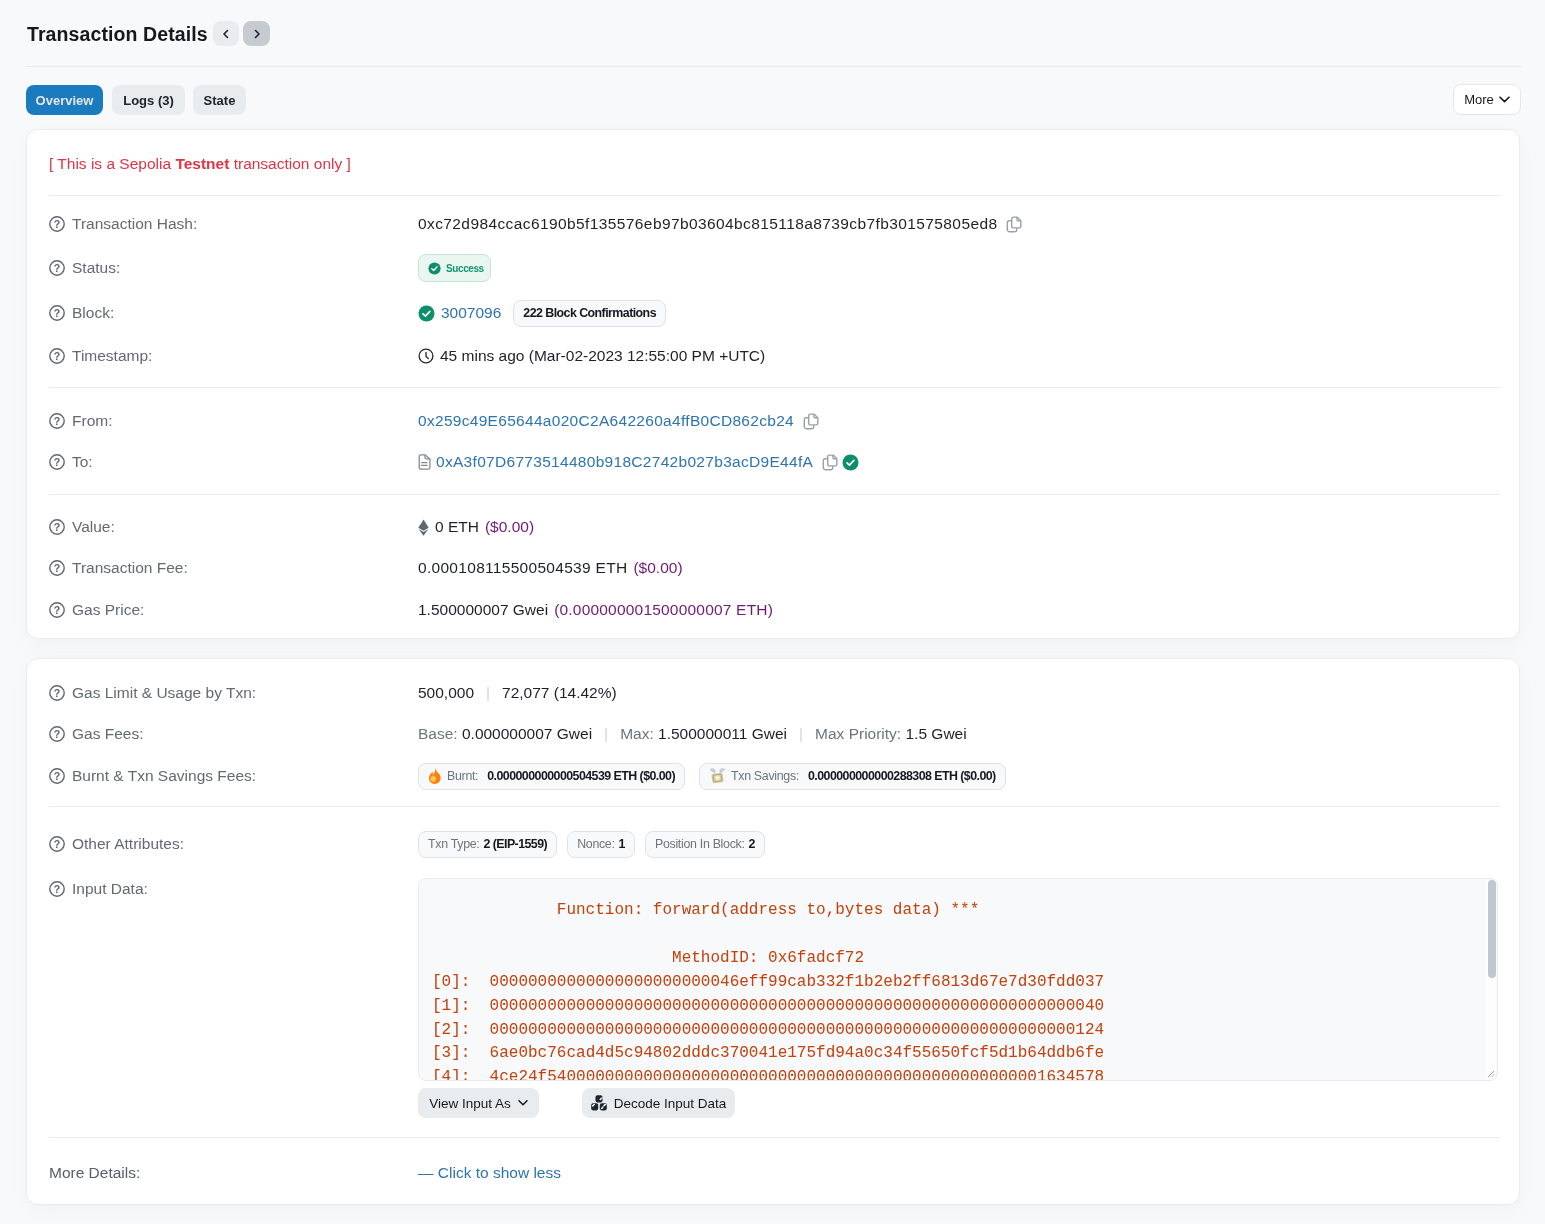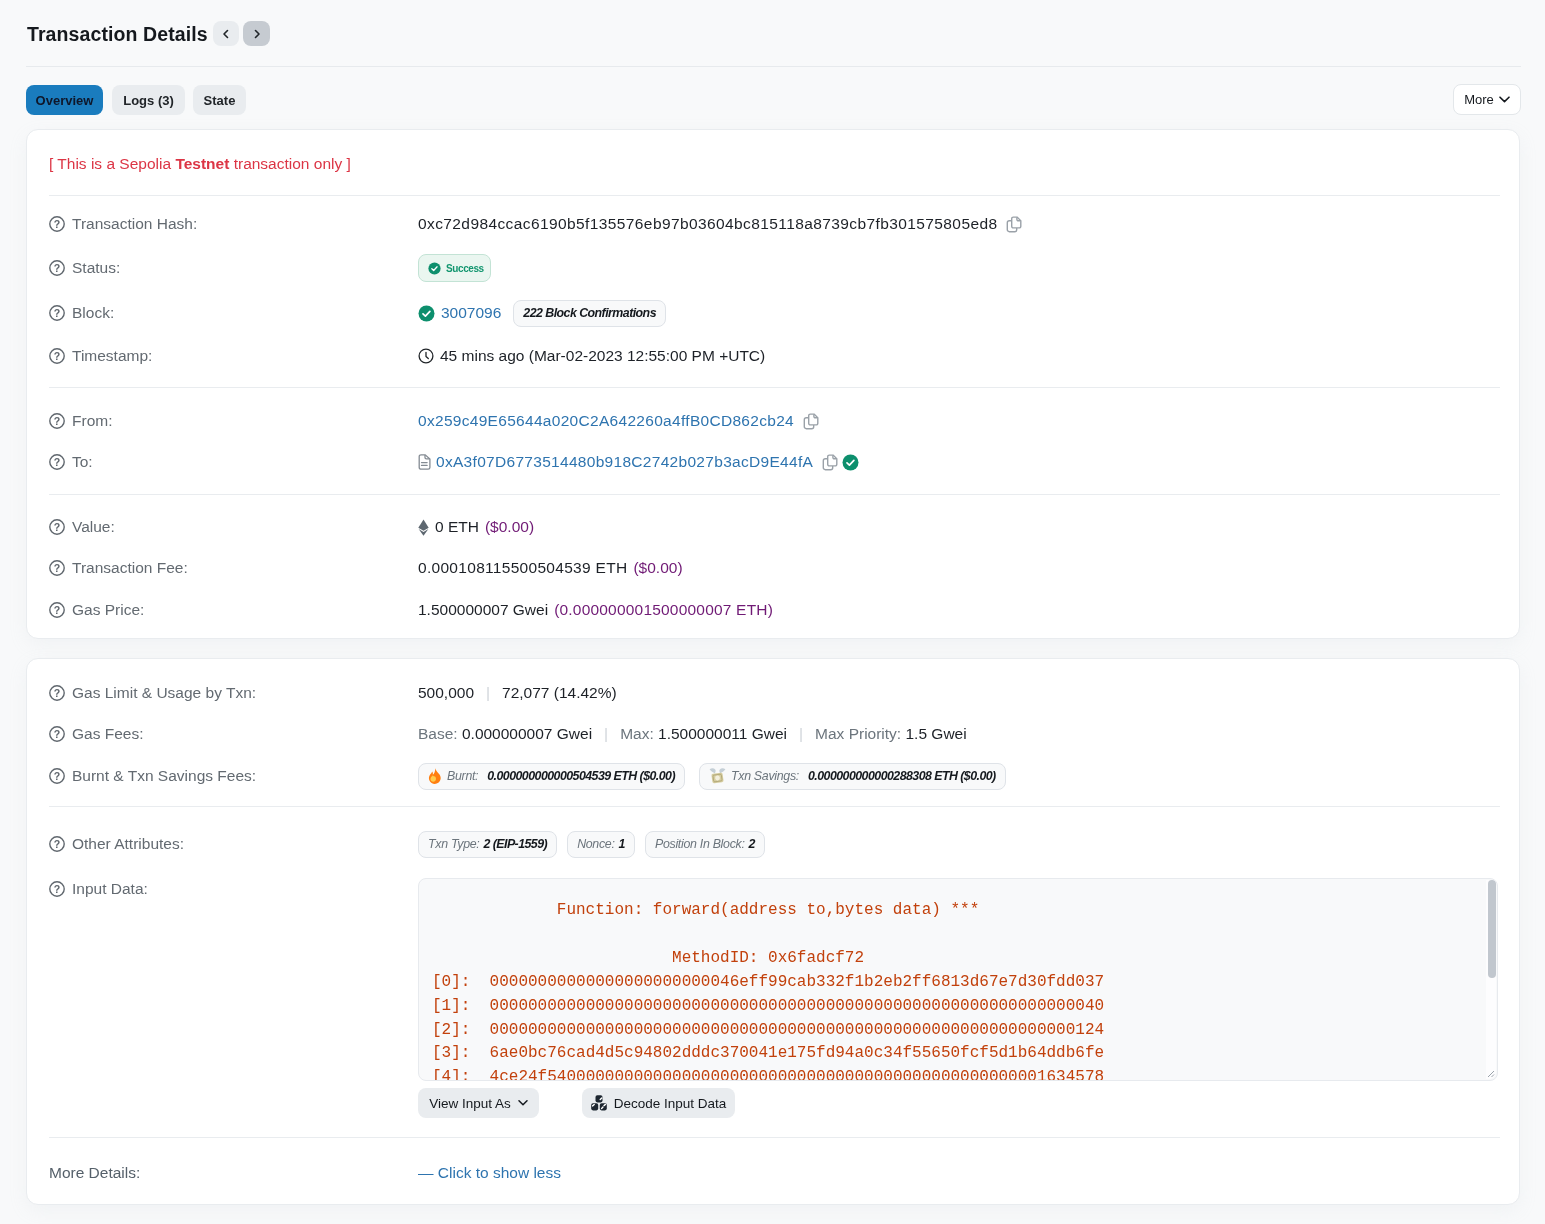--- a/index.html
+++ b/index.html
@@ -3,38 +3,38 @@
 <meta charset="utf-8">
 <style>
 html,body{margin:0;padding:0;}
 body{width:1545px;height:1224px;background:#f8f9fa;font-family:"Liberation Sans",sans-serif;position:relative;overflow:hidden;color:#212529;}
 h1{position:absolute;left:27px;top:23px;margin:0;font-size:19.5px;font-weight:700;color:#15191e;letter-spacing:.1px;}
 .navbtn{position:absolute;top:21px;width:26px;height:25px;border-radius:8px;display:flex;align-items:center;justify-content:center;}
 .nav1{left:213px;background:#e9ecef;}
 .nav2{left:243px;width:27px;background:#c6cbd1;}
 .hr-top{position:absolute;left:26px;top:66px;width:1495px;height:1px;background:#e7eaed;}
 .tab{position:absolute;top:85px;height:30px;border-radius:8px;display:flex;align-items:center;justify-content:center;font-size:13px;font-weight:700;}
-.tab1{left:26px;width:77px;background:#1a7cbe;color:#0f172a;}
+.tab1{left:26px;width:77px;background:#1a7cbe;color:#e5e5e5;}
 .tab2{left:112px;width:73px;background:#e9ecef;color:#212529;}
 .tab3{left:193px;width:53px;background:#e9ecef;color:#212529;}
 .morebtn{position:absolute;top:84px;left:1453px;width:68px;height:31px;background:#fff;border:1px solid #e3e7ea;border-radius:8px;box-sizing:border-box;display:flex;align-items:center;justify-content:center;gap:5px;font-size:13px;color:#15191e;}
 .card{position:absolute;left:26px;width:1494px;background:#fff;border:1px solid #e9ecef;border-radius:12px;box-sizing:border-box;box-shadow:0 6px 18px rgba(189,197,209,.12);}
 .c1{top:129px;height:510px;}
 .c2{top:658px;height:547px;}
 .chr{position:absolute;left:22px;width:1451px;height:1px;background:#e9ecef;}
 .row{position:absolute;left:22px;right:21px;height:26px;display:flex;align-items:center;font-size:15.5px;}
 .lbl{width:369px;flex:none;display:flex;align-items:center;color:#636a71;gap:7px;}
 .val{display:flex;align-items:center;color:#1d2127;}
 .gray{color:#6c757d;}
 .lgray{color:#701a75;}
 .blue{color:#2e74af;}
 .addr{letter-spacing:.3px;}
 .sep{color:#d0d5da;padding:0 12px;}
 .qi{flex:none;width:16px;height:16px;}
-.badge-pill{height:27px;border-radius:8px;border:1px solid #dfe3e8;background:#f8f9fa;display:flex;align-items:center;font-size:12.4px;padding:0 9px;box-sizing:border-box;letter-spacing:-.3px;white-space:pre;font-style:italic;}
+.badge-pill{height:27px;border-radius:8px;border:1px solid #dfe3e8;background:#f8f9fa;display:flex;align-items:center;font-size:12.4px;padding:0 9px;box-sizing:border-box;letter-spacing:-.3px;white-space:pre;}
 .badge-pill b{font-weight:700;color:#15191e;letter-spacing:-.55px;}
 .badge-pill .bl{color:#6c757d;font-weight:400;margin-right:4px;}
 .mono-box{position:absolute;left:391px;top:219px;width:1080px;height:203px;background:#f8f9fa;border:1px solid #e7eaee;border-radius:8px;box-sizing:border-box;overflow:hidden;}
 .mono-in{position:absolute;left:13px;top:20px;font-family:"Liberation Mono",monospace;font-size:16px;line-height:23.9px;color:#c2410c;white-space:pre;text-align:center;}
 .sbar{position:absolute;right:1px;top:1px;bottom:1px;width:10px;background:#fdfdfe;border-radius:0 7px 7px 0;}
 .sthumb{position:absolute;right:1px;top:1px;width:8px;height:98px;background:#c1c7ce;border-radius:4px;}
 .gbtn{height:30px;background:#e9ecef;border-radius:8px;display:flex;align-items:center;justify-content:center;font-size:13.5px;color:#15191e;gap:7px;}
 .copyic{margin-left:9px;display:flex;}
 </style>
 </head>

